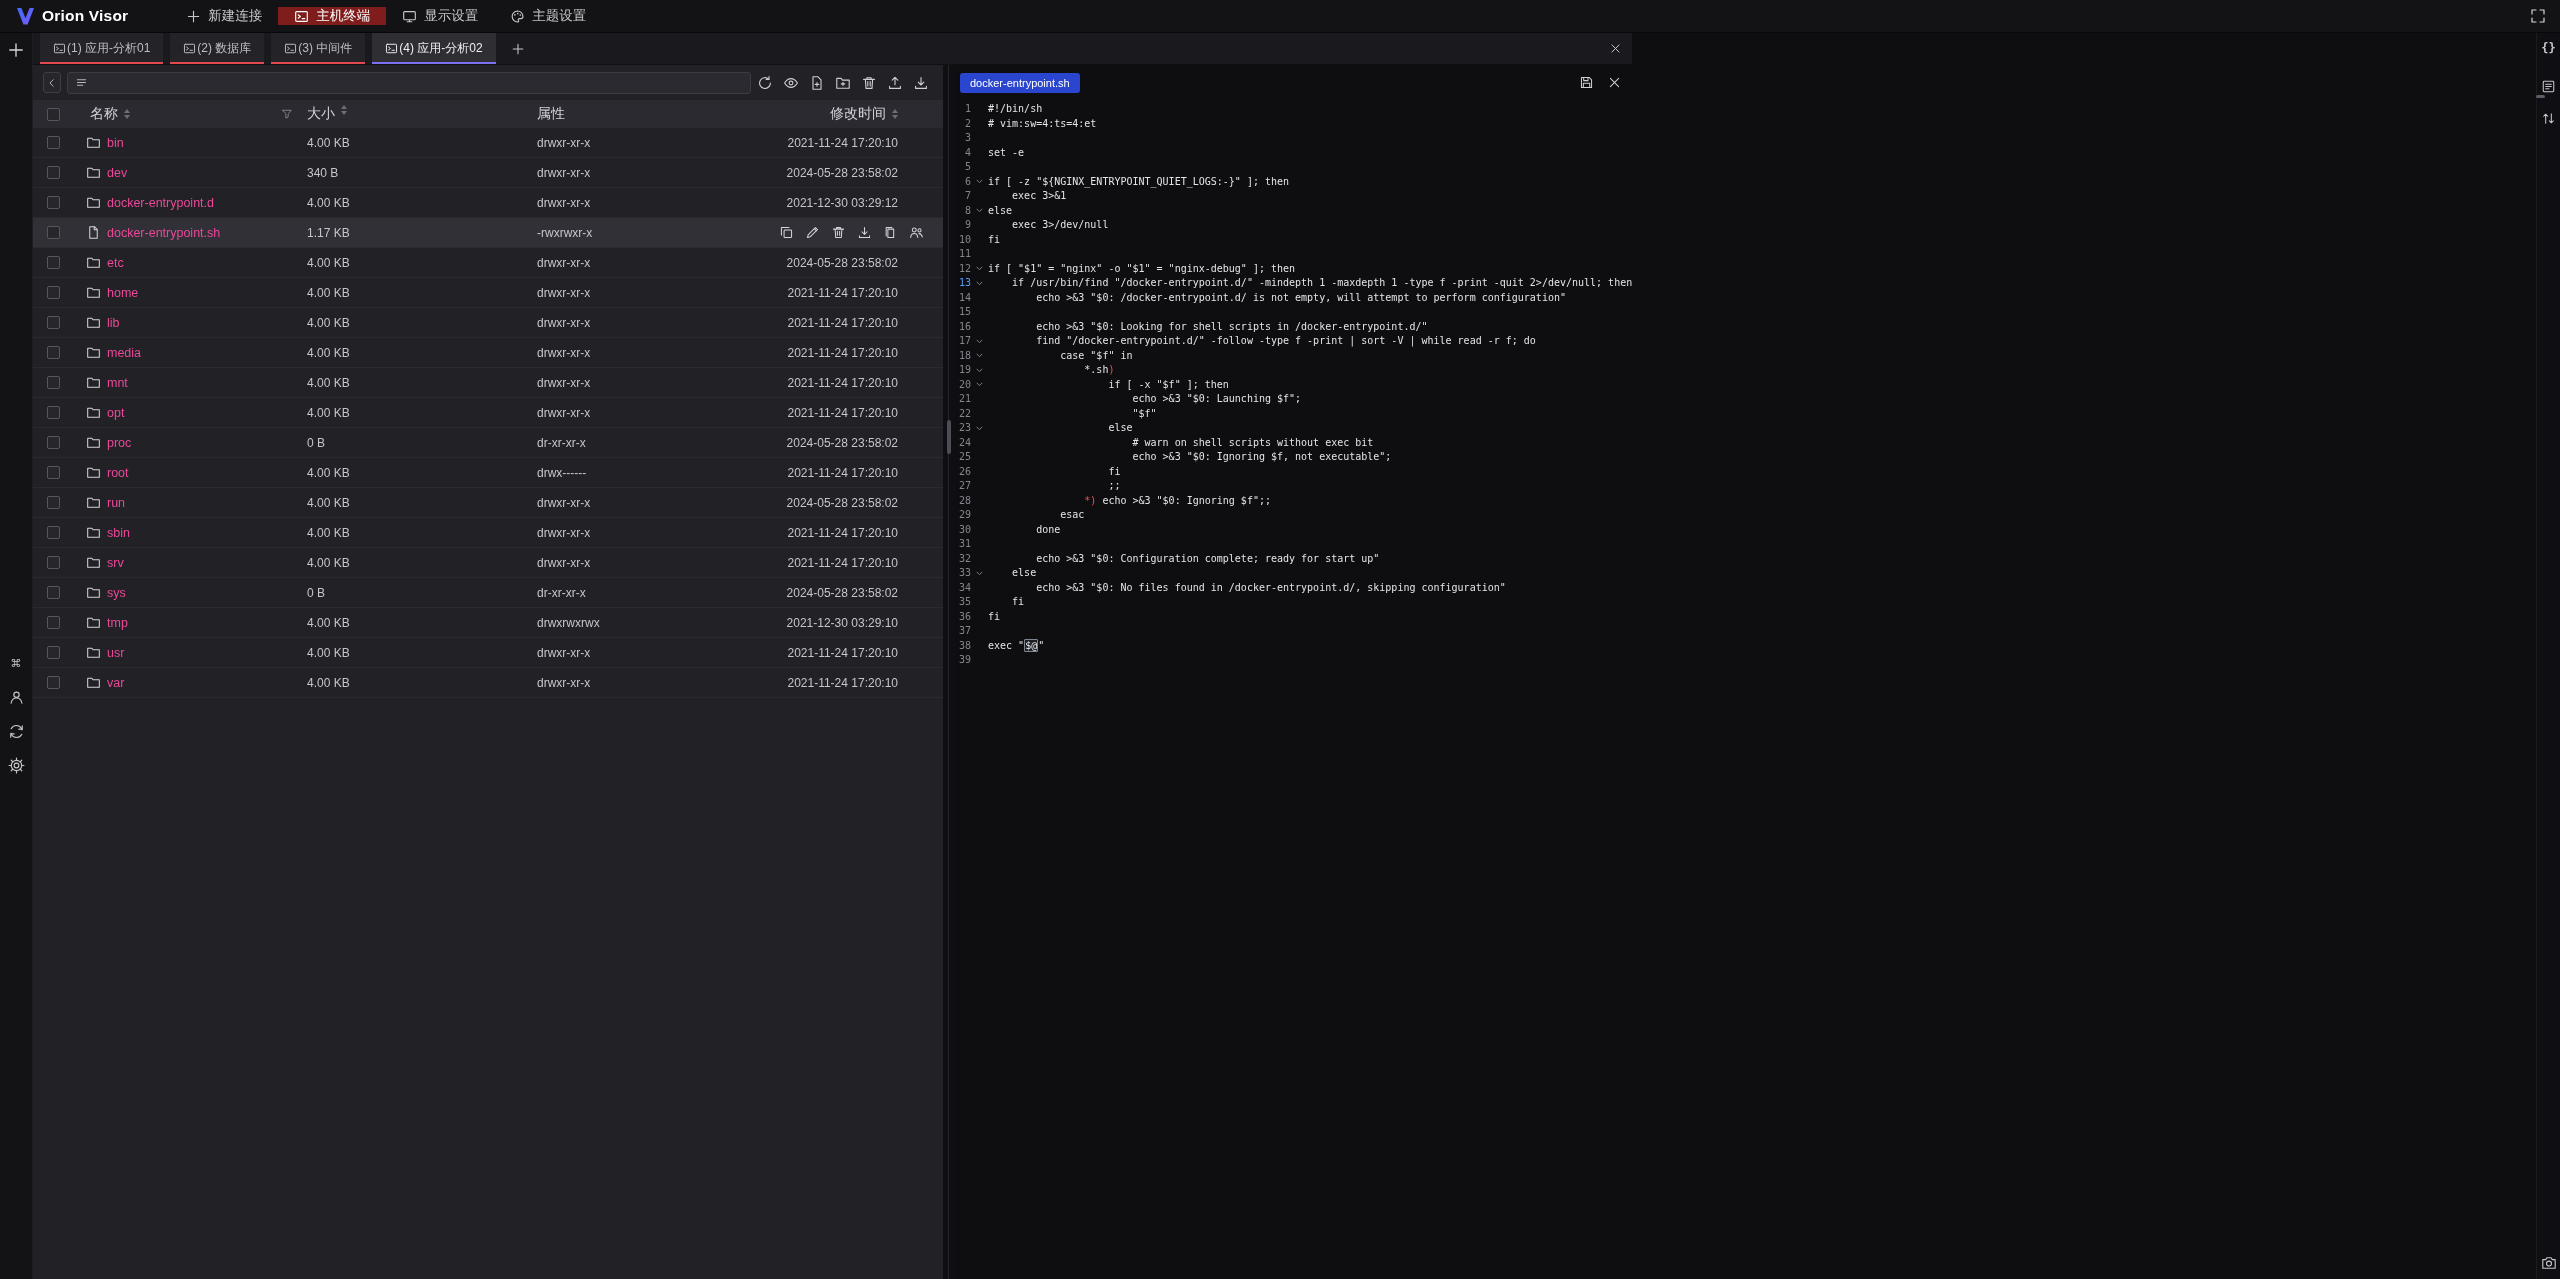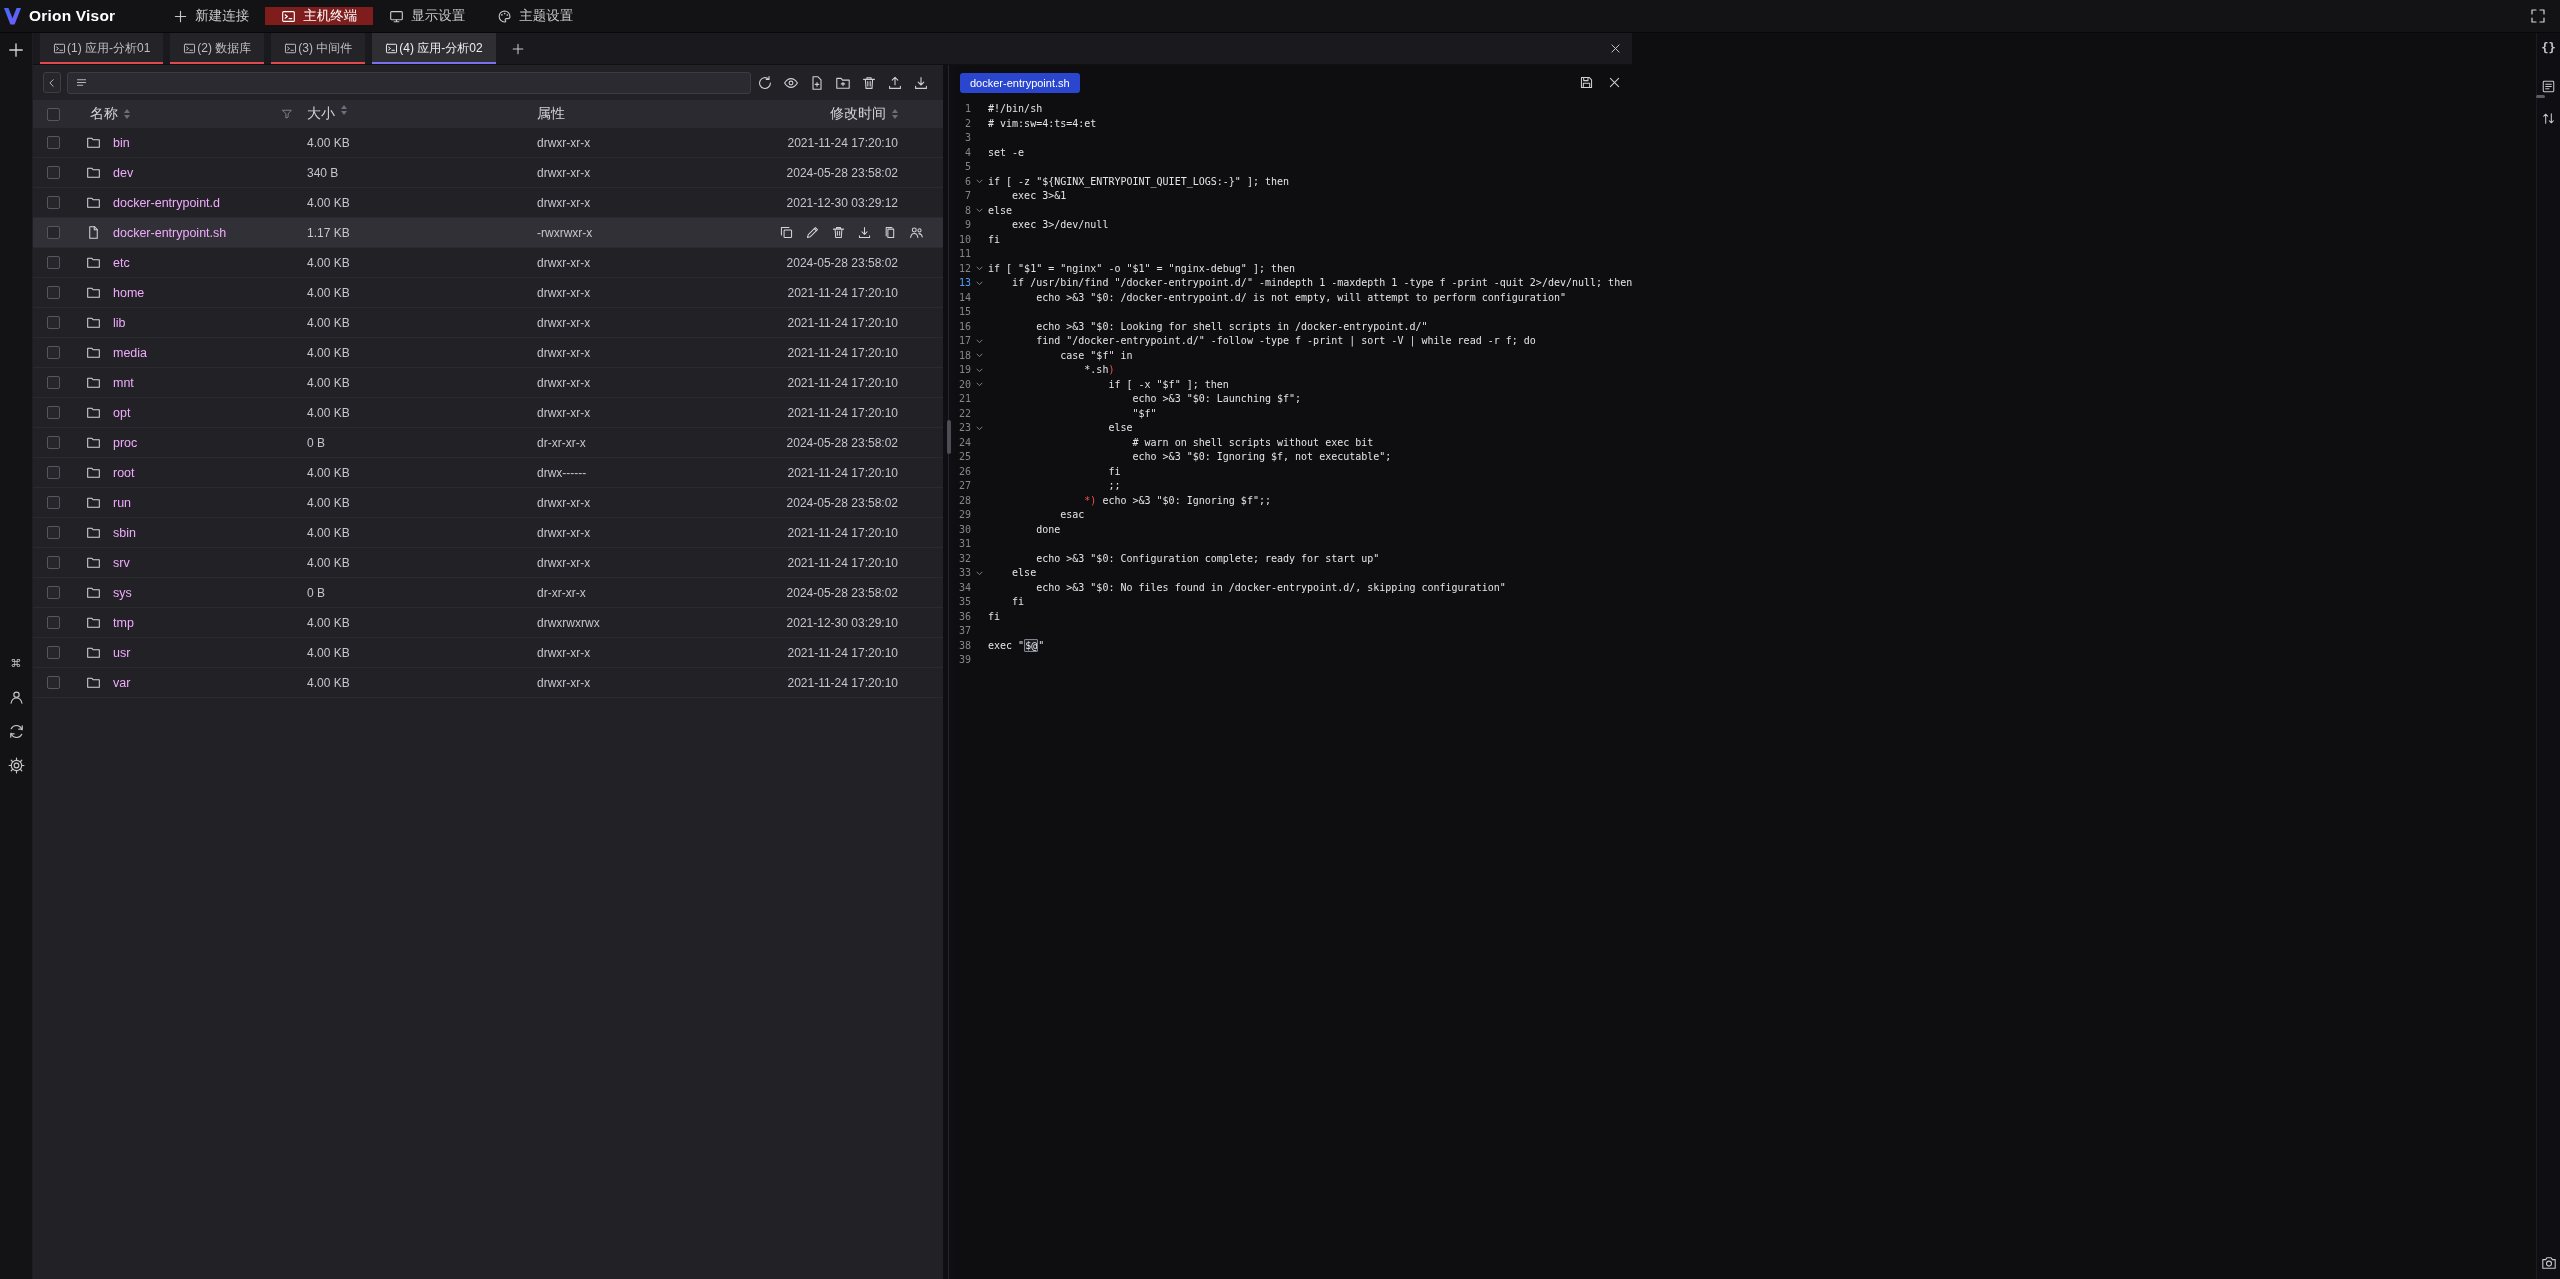--- a/index.html
+++ b/index.html
@@ -1,21 +1,21 @@
 <!DOCTYPE html>
 <html><head>
 <meta charset="utf-8">
 <style>
   *{margin:0;padding:0;box-sizing:border-box}
   html,body{width:2560px;height:1279px;overflow:hidden;background:#0e0e11;
     font-family:"Liberation Sans","DejaVu Sans",sans-serif;color:#d8d8dc;}
   .app{width:2560px;height:1279px;display:flex;flex-direction:column;position:relative}
 
   
-  .navbar{flex:0 0 33px;background:#131316;display:flex;align-items:stretch;padding-left:3px;border-bottom:1px solid #08080a}
+  .navbar{flex:0 0 33px;background:#131316;display:flex;align-items:stretch;padding-left:16px;border-bottom:1px solid #08080a}
   .brand{display:flex;align-items:center;gap:7px;margin-right:42px}
   .brand-name{font-size:15.5px;font-weight:bold;color:#ffffff;letter-spacing:.2px;white-space:nowrap}
   .nav-menu{display:flex;align-items:center}
   .nav-item{display:flex;align-items:center;gap:7px;padding:0 16px;font-size:13.5px;color:#c6c6cc;cursor:pointer;white-space:nowrap}
   .nav-item.active{background:#7f1d1d;color:#ffffff}
   .nav-right{margin-left:auto;display:flex;align-items:center;padding-right:14px;color:#d6d6db}
 
   
   .shell{flex:1;display:flex;min-height:0}
   .left-rail{flex:0 0 33px;background:#131316;border-right:1px solid #1e1e22;position:relative}
@@ -52,21 +52,21 @@
   .carets i{display:block;width:0;height:0;border-left:3.5px solid transparent;border-right:3.5px solid transparent}
   .carets .up{border-bottom:4px solid #6e6e76}
   .carets .dn{border-top:4px solid #6e6e76}
   .funnel{margin-left:auto;margin-right:14px;color:#8e8e96;display:flex;cursor:pointer}
 
   .tbody{flex:1;overflow:hidden}
   .frow{height:30px;border-bottom:1px solid #2a2a2f;font-size:12px;color:#c5c5cc;position:relative;cursor:pointer}
   .frow.hovered{background:#303036}
   .c-cb{display:flex;justify-content:center}
   .cb{width:13px;height:13px;border:1px solid #56565e;border-radius:2px;background:#26262b;cursor:pointer}
-  .c-name{display:flex;align-items:center;gap:12px;padding-left:13px;color:#f0abfc;overflow:hidden}
+  .c-name{display:flex;align-items:center;gap:6px;padding-left:13px;color:#ec4899;overflow:hidden}
   .c-name .ic{flex:0 0 15px;color:#d3d3d9}
   .fname{font-size:12.5px;white-space:nowrap}
   .cell.time{text-align:right;white-space:nowrap}
   .acts{position:absolute;right:19px;top:0;height:100%;display:flex;align-items:center;gap:11px;color:#d4d4da}
   .act{width:15px;height:15px;display:flex;align-items:center;justify-content:center;cursor:pointer}
 
   
   .splitter{flex:0 0 12px;background:#0f0f13;position:relative;cursor:col-resize}
   .splitter::before{content:"";position:absolute;left:5px;top:0;bottom:0;width:1px;background:#26262b}
   .grip{position:absolute;left:4px;top:355px;width:4px;height:34px;border-radius:2px;background:#4d4d55}

